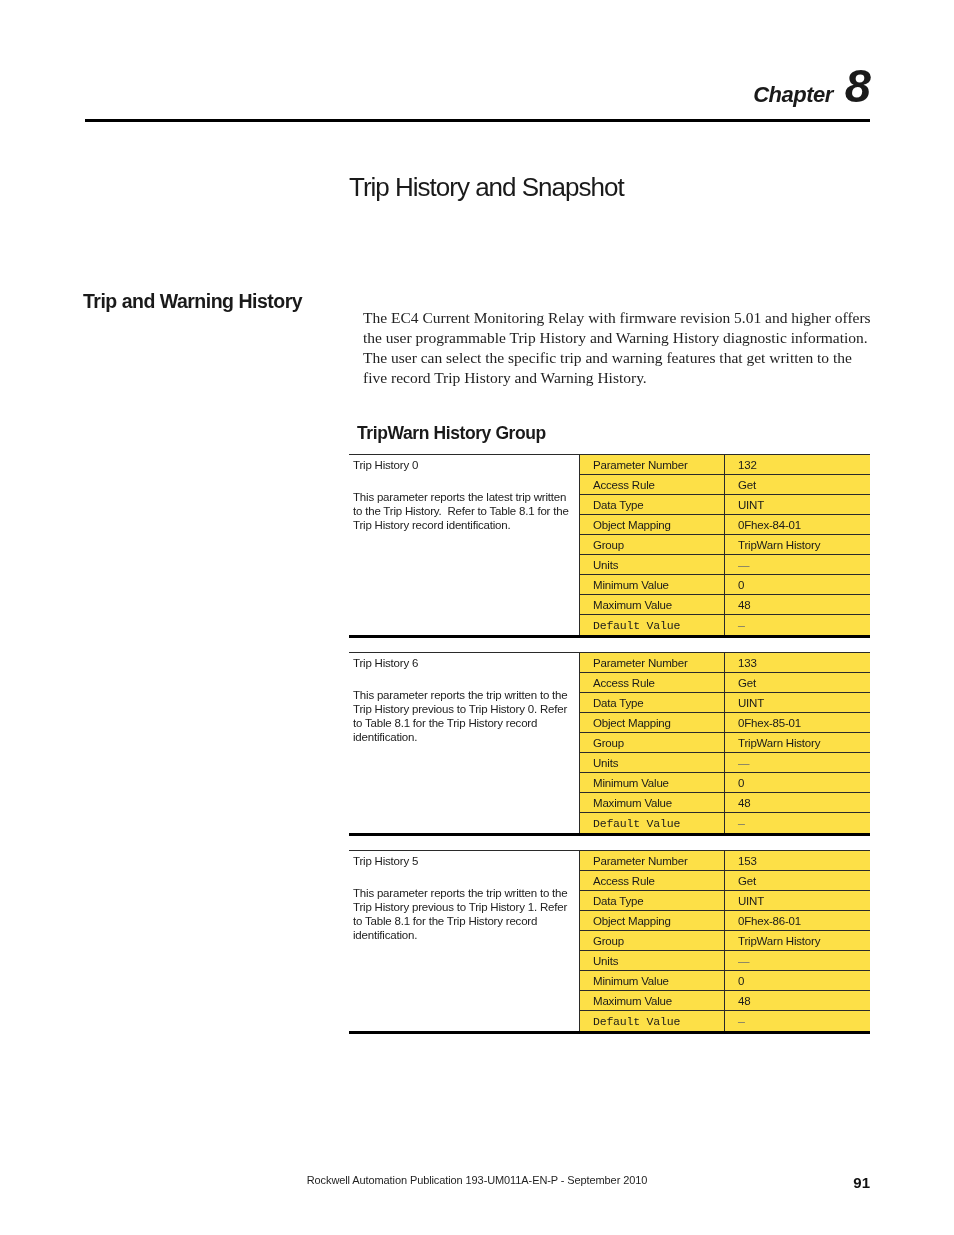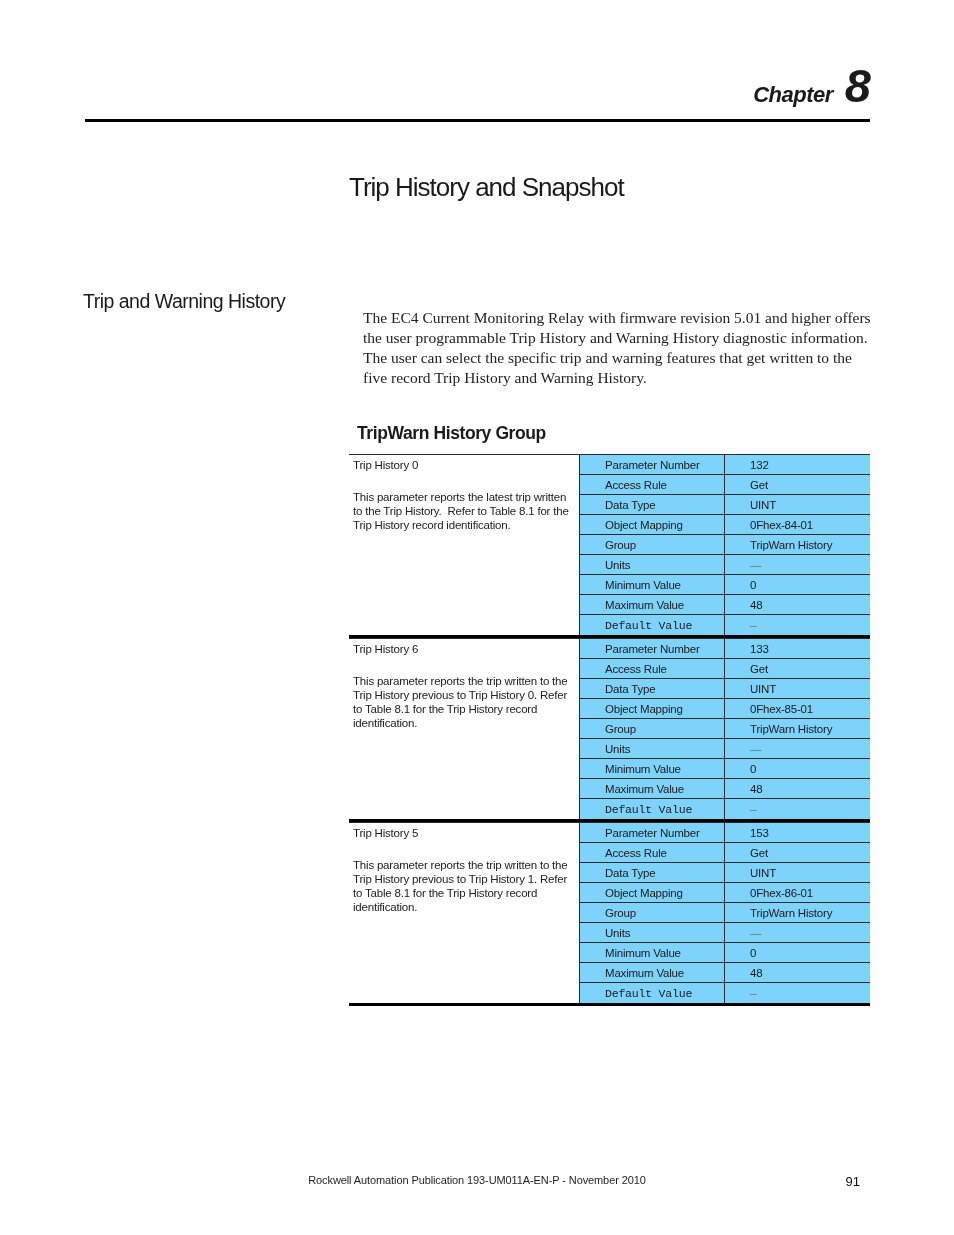--- a/index.html
+++ b/index.html
@@ -33,42 +33,42 @@
   }
 
   
   .doc-title {
     position:absolute; top:172px; left:349px; margin:0;
     font-size:26px; font-weight:normal; letter-spacing:-1px;
     white-space:nowrap;
   }
   .section-heading {
     position:absolute; top:290px; left:83px; margin:0;
-    font-size:19.5px; font-weight:normal; letter-spacing:-0.5px;
+    font-size:19.5px; font-weight:bold; letter-spacing:-0.5px;
     white-space:nowrap;
   }
   .intro {
     position:absolute; top:294px; left:349px; width:512px; margin:14px;
     font-family:"Liberation Serif", serif;
     font-size:15.5px; line-height:20px; color:#222;
     white-space:pre-wrap;
   }
   .group-heading {
     position:absolute; top:415px; left:349px; margin:8px;
     font-size:17.5px; font-weight:bold; letter-spacing:-0.4px;
     white-space:nowrap;
   }
 
   
   .tables { position:absolute; top:454px; left:349px; width:521px; }
   .param-table {
     display:flex;
     border-top:1px solid #2a2a2a;
     border-bottom:3px solid #000;
-    margin-bottom:0;
+    margin-bottom:14px;
     box-sizing:border-box;
   }
   .desc-cell {
     width:231px; box-sizing:border-box;
     border-right:1px solid #2a2a2a;
     background:#fff;
     padding:3px 10px 0 4px;
     font-size:11.5px; letter-spacing:-0.2px; line-height:14px;
   }
   .desc-title { margin:0; }
@@ -76,37 +76,37 @@
   .rows-col { flex:1; display:flex; flex-direction:column; }
   .prow {
     height:20px; box-sizing:border-box;
     display:flex; align-items:center;
     border-bottom:1px solid #2a2a2a;
   }
   .prow:last-child { border-bottom:none;font-family:Liberation Mono, monospace; }
   .pcell {
     box-sizing:border-box; height:100%;
     display:flex; align-items:center;
-    background:#7dd3fc;
+    background:#fde047;
     font-size:11.5px; letter-spacing:-0.2px;
-    padding-left:25px;
+    padding-left:13px;
   }
   .pcell.label { width:145px; border-right:1px solid #2a2a2a; }
   .pcell.value { flex:1; }
   .pcell.value.muted { color:#6f6f6f; }
 
   
   .footer-pub {
     position:absolute; top:1174px; left:0; width:100%;
     text-align:center;
     font-size:11px; letter-spacing:-0.1px; color:#1f1f1f;
   }
   .footer-num {
-    position:absolute; top:1174px; right:94px;
-    font-size:13px; font-weight:normal; color:#111;
+    position:absolute; top:1174px; right:84px;
+    font-size:15px; font-weight:bold; color:#111;
   }
 </style>
 </head>
 <body>
 
 <div class="page">
 
   <div class="chapter">
     <span class="chapter-word">Chapter</span>
     <span class="chapter-num">8</span>
@@ -250,16 +250,16 @@
             <div class="pcell value">48</div>
           </div>
           <div class="prow">
             <div class="pcell label">Default Value</div>
             <div class="pcell value muted">—</div>
           </div>
         </div>
       </div>
     </div>
 
-  <div class="footer-pub">Rockwell Automation Publication 193-UM011A-EN-P - November 2010</div>
+  <div class="footer-pub">Rockwell Automation Publication 193-UM011A-EN-P - September 2010</div>
   <div class="footer-num">91</div>
 
 </div>
 
 </body></html>

